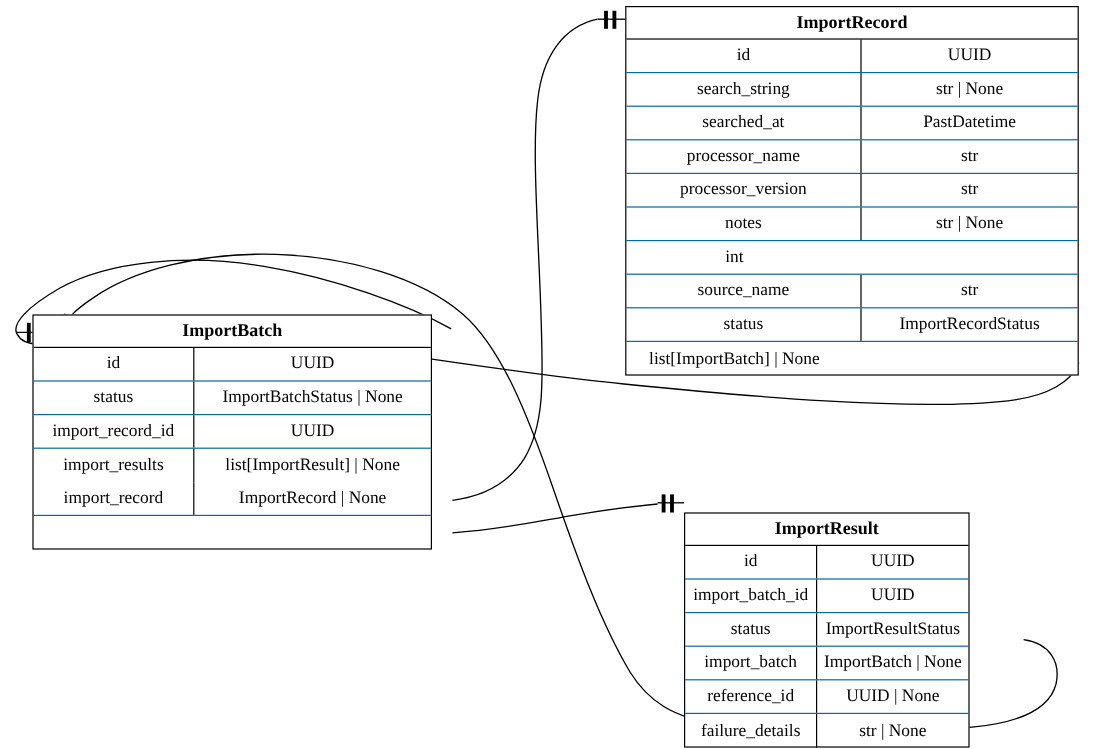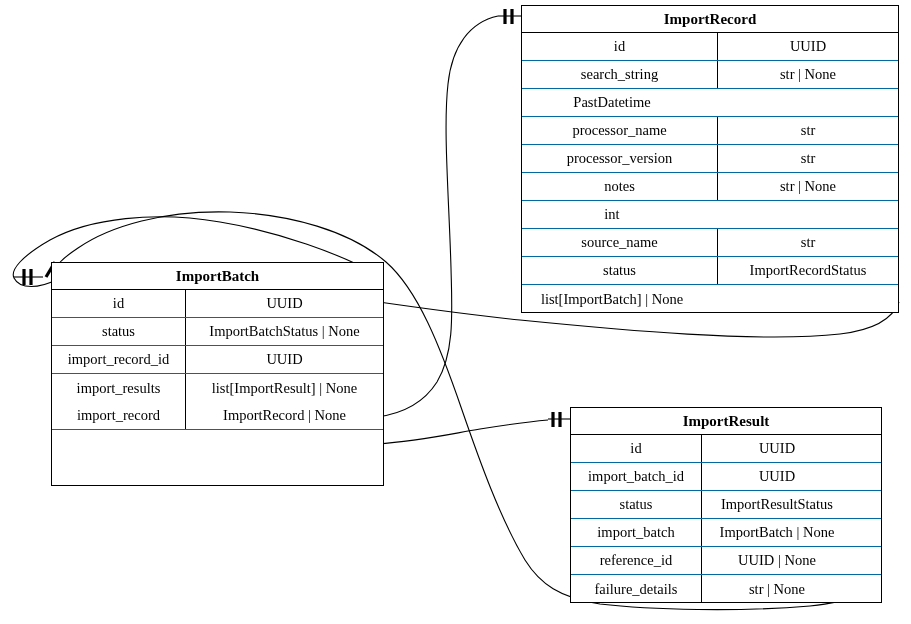--- a/index.html
+++ b/index.html
@@ -62,26 +62,26 @@
   }
   .cell-name {
     border-right: 1px solid #000000;
   }
   
   #entity-ImportRecord { left: 521px; top: 5px; width: 378px; height: 308px; }
   #entity-ImportRecord .entity-title { height: 27px; }
   #entity-ImportRecord .cell-name { width: 196px; }
   #entity-ImportRecord .cell-type { width: 180px; }
 
-  #entity-ImportBatch { left: 51px; top: 262px; width: 333px; height: 224px; }
+  #entity-ImportBatch { left: 27px; top: 262px; width: 333px; height: 196px; }
   #entity-ImportBatch .entity-title { height: 27px; }
   #entity-ImportBatch .cell-name { width: 134px; }
   #entity-ImportBatch .cell-type { width: 197px; }
 
-  #entity-ImportResult { left: 570px; top: 407px; width: 312px; height: 196px; }
+  #entity-ImportResult { left: 570px; top: 427px; width: 238px; height: 196px; }
   #entity-ImportResult .entity-title { height: 27px; }
   #entity-ImportResult .cell-name { width: 131px; }
   #entity-ImportResult .cell-type { width: 150px; }
 
   .edge-path {
     fill: none;
     stroke: #000000;
     stroke-width: 1.1;
   }
   .card-tick {
@@ -156,20 +156,21 @@
     <div class="entity-title">ImportRecord</div>
     <div class="row">
       <div class="cell-name">id</div>
       <div class="cell-type">UUID</div>
     </div>
     <div class="row">
       <div class="cell-name">search_string</div>
       <div class="cell-type">str | None</div>
     </div>
     <div class="row">
+      <div class="cell-name">searched_at</div>
       <div class="cell-type">PastDatetime</div>
     </div>
     <div class="row">
       <div class="cell-name">processor_name</div>
       <div class="cell-type">str</div>
     </div>
     <div class="row">
       <div class="cell-name">processor_version</div>
       <div class="cell-type">str</div>
     </div>

